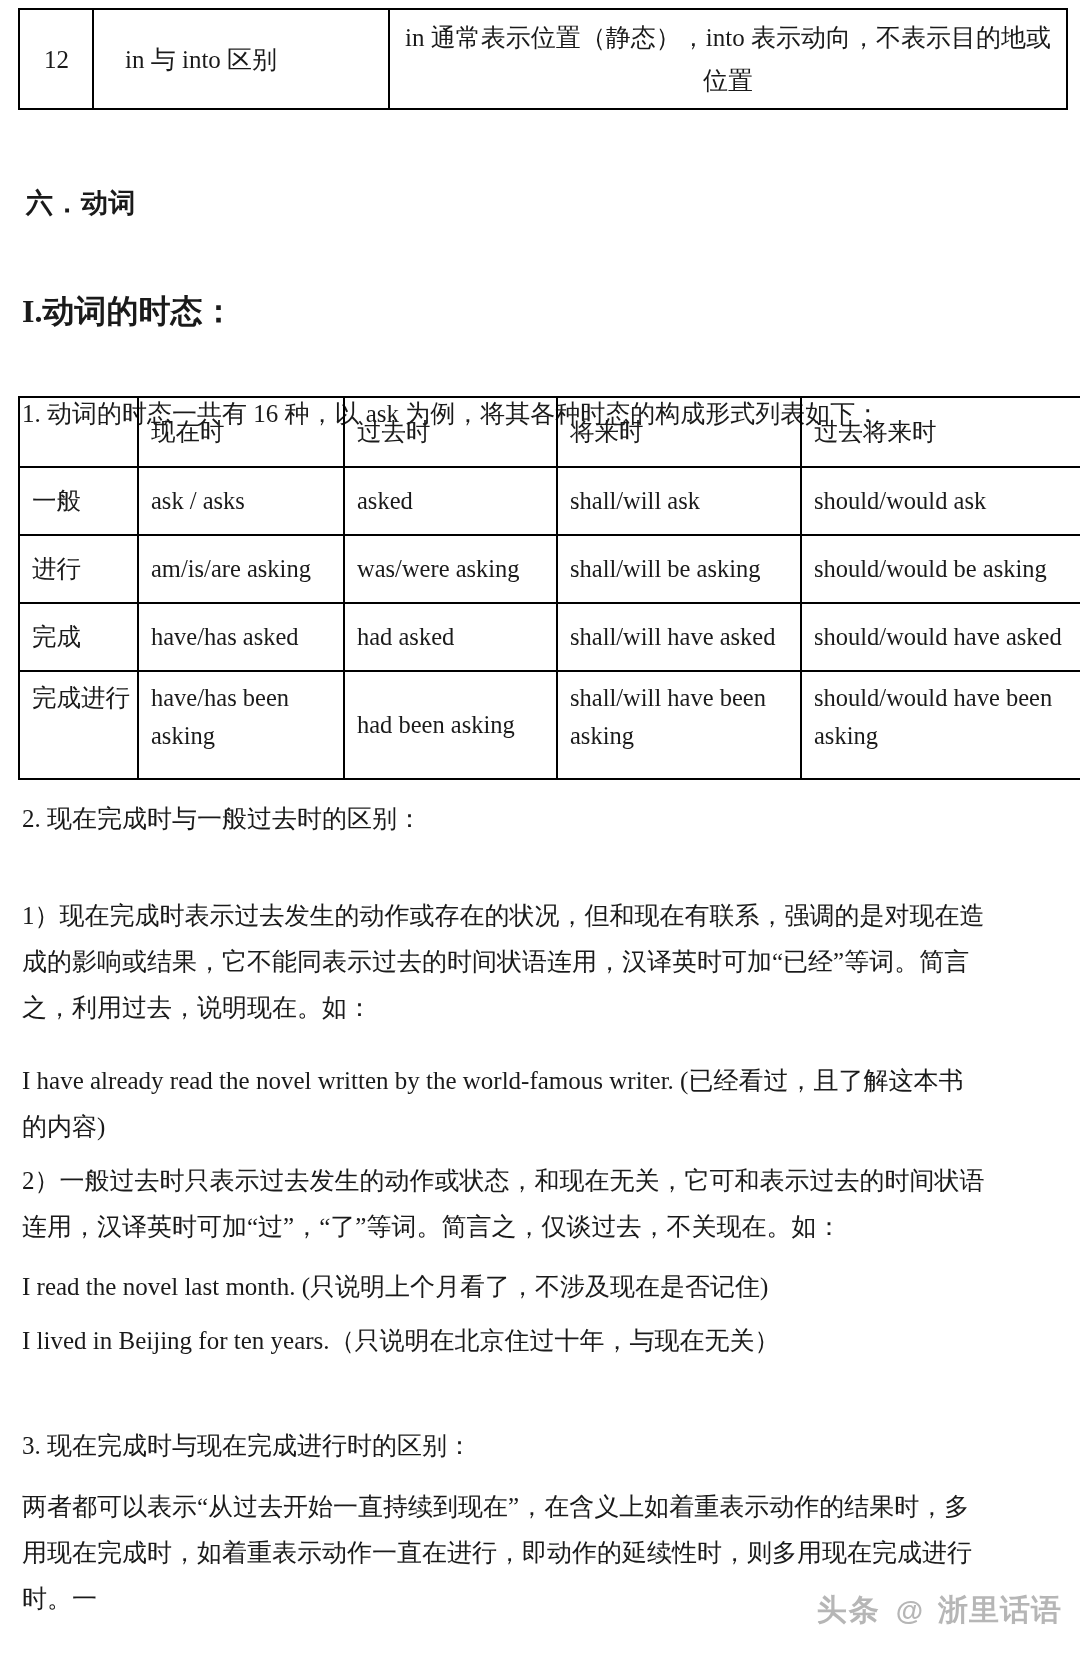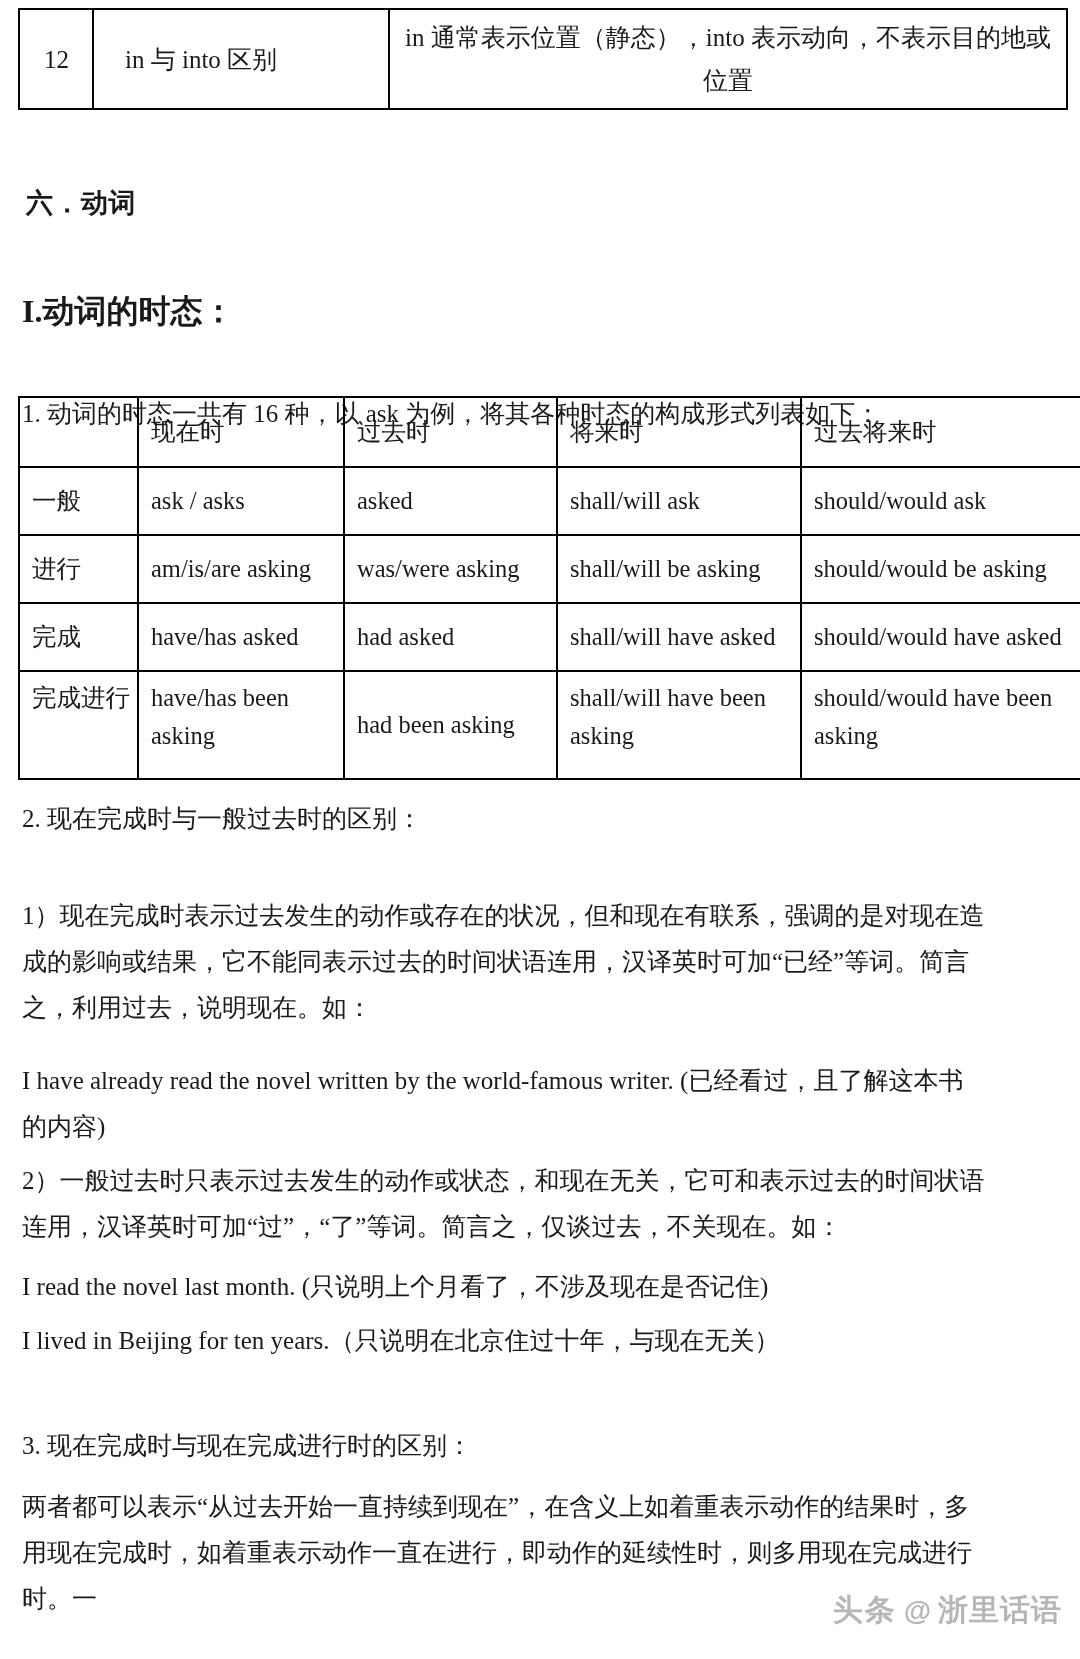--- a/index.html
+++ b/index.html
@@ -112,21 +112,21 @@
     line-height: 1.84;
   }
 
   
   .watermark {
     position: absolute;
     right: 18px;
     bottom: 28px;
     display: flex;
     align-items: center;
-    gap: 7px;
+    gap: 15px;
     color: #9a9a9a;
     font-size: 30px;
     font-family: "Liberation Sans", "DejaVu Sans", sans-serif;
     font-weight: bold;
     opacity: 0.72;
     pointer-events: none;
     white-space: nowrap;
   }
   .watermark .wm-logo { letter-spacing: 2px; }
   .watermark .wm-at   { font-size: 28px; }

